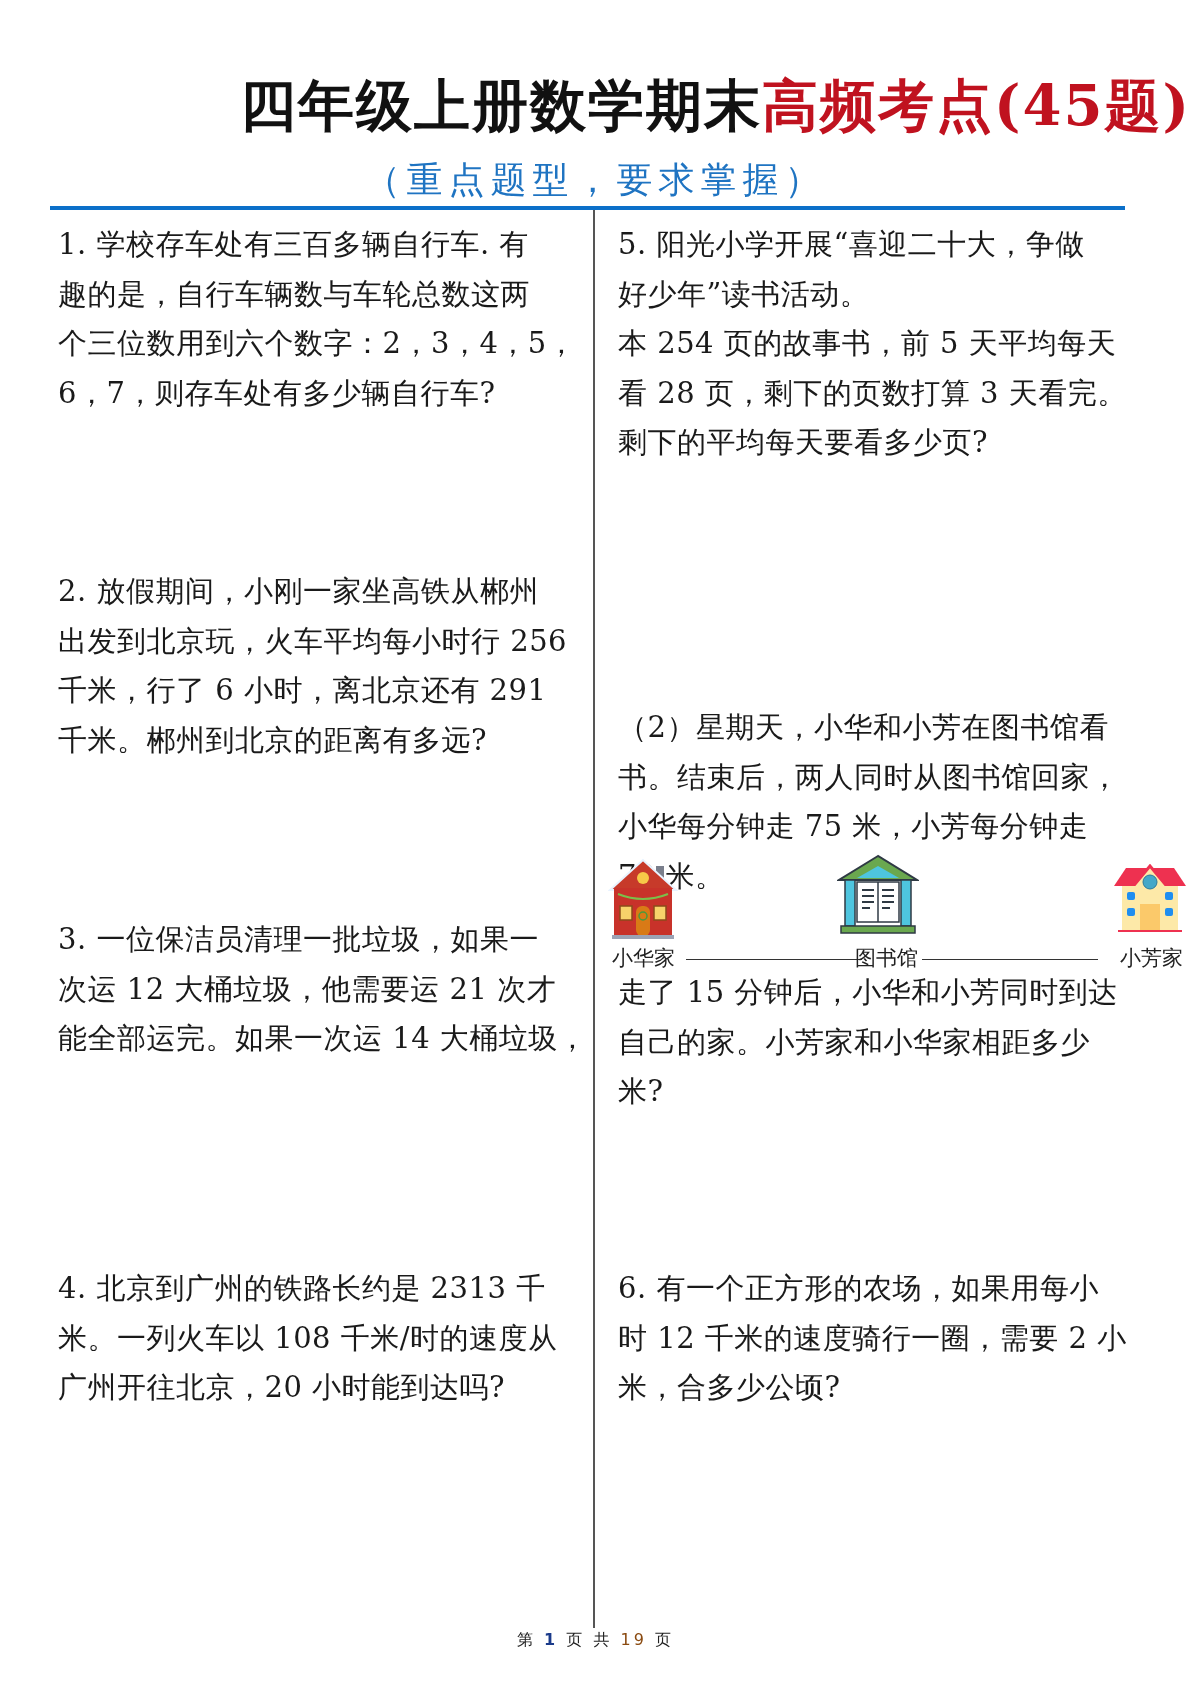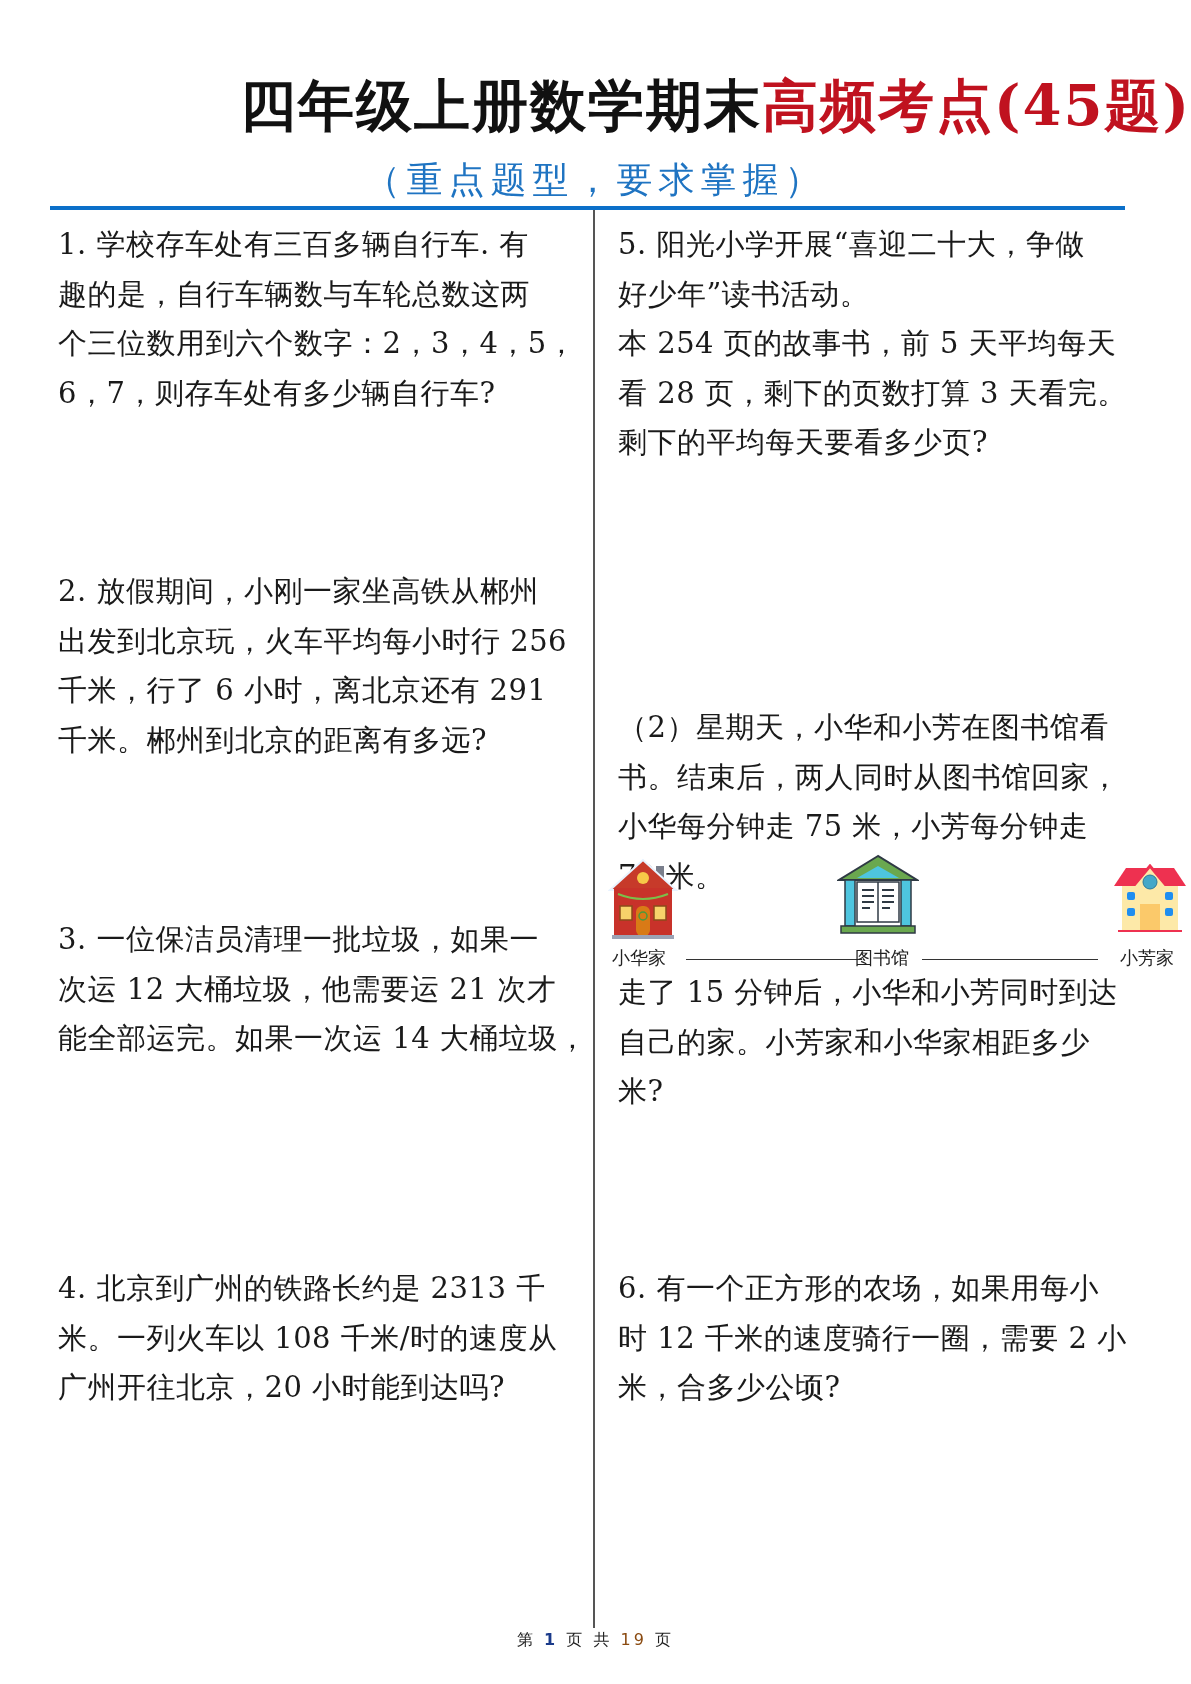--- a/index.html
+++ b/index.html
@@ -32,21 +32,21 @@
     position: absolute; font-size: 29px; line-height: 49.5px;
     font-family: "DejaVu Serif", "Liberation Serif", serif; color: #1a1a1a;
     letter-spacing: 0.5px;
   }
   .q .line { display: block; white-space: nowrap; }
   .left { left: 58px; width: 530px; }
   .right { left: 618px; width: 540px; }
 
   .scene { position: absolute; left: 600px; top: 858px; width: 591px; height: 120px; }
   .scene .lbl {
-    position: absolute; top: 90px; font-size: 18px; color: #222;
+    position: absolute; top: 90px; font-size: 21px; color: #222;
     font-family: "DejaVu Sans", sans-serif; line-height: 20px;
   }
   .scene .road {
     position: absolute; top: 101px; height: 1px; background: #333;
   }
   .footer {
     position: absolute; left: 0; top: 1630px; width: 1191px; text-align: center;
     font-size: 16px; font-family: "DejaVu Sans", sans-serif; color: #222;
     letter-spacing: 3px;
   }

